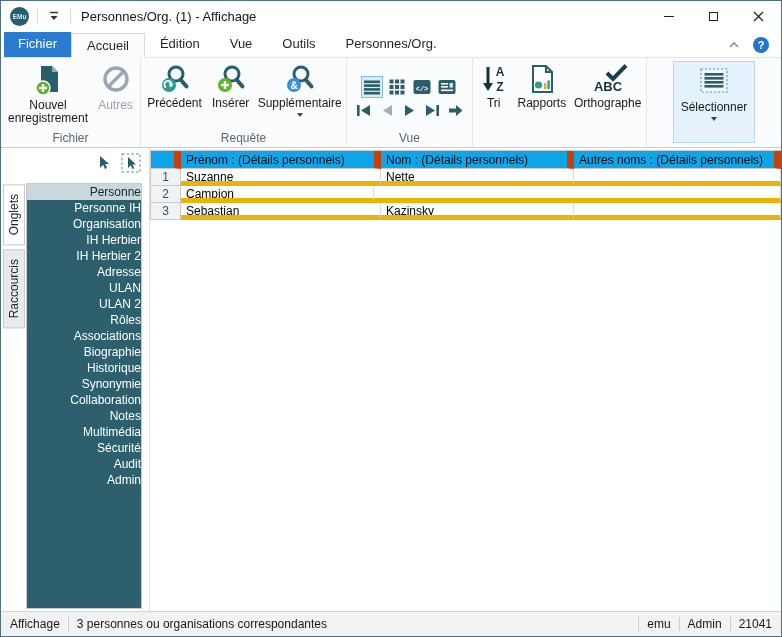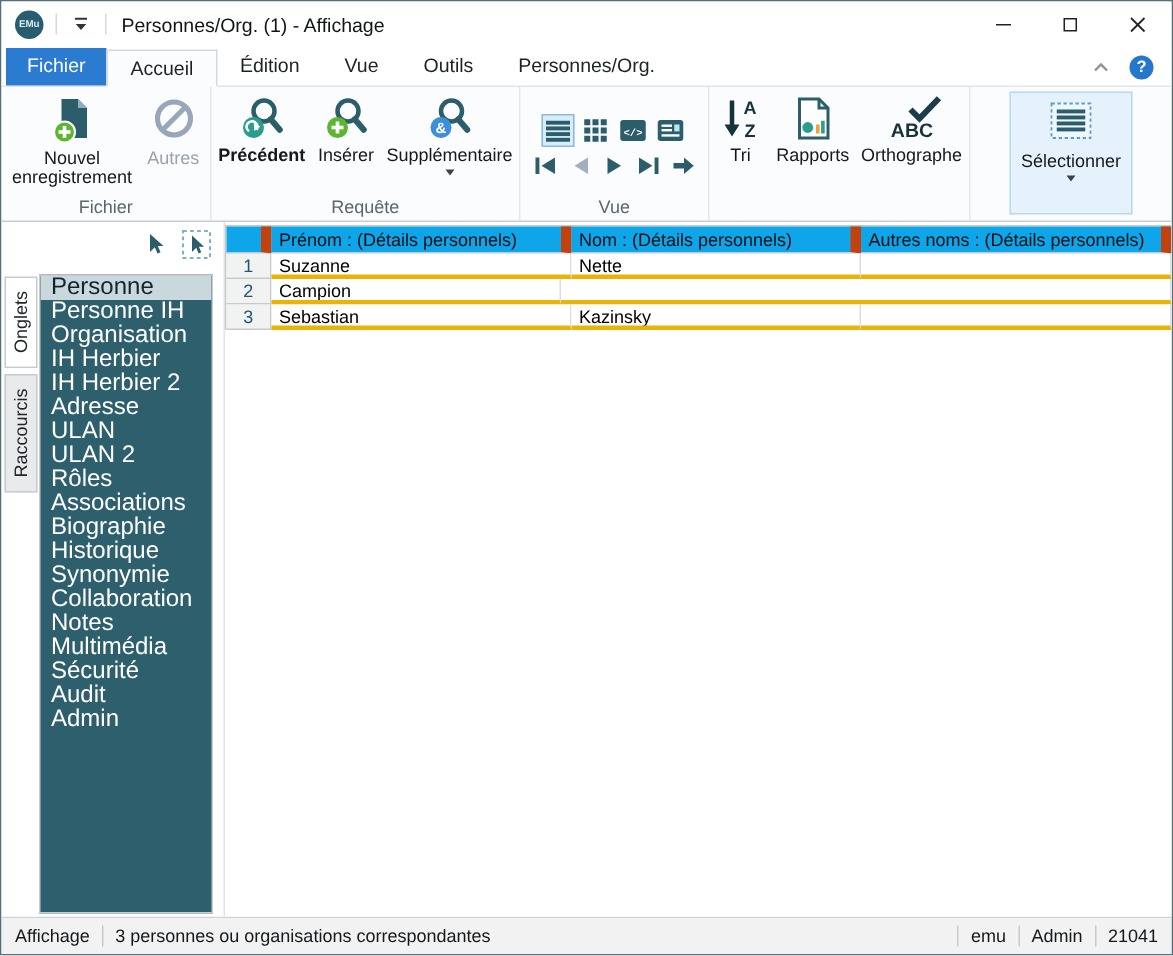--- a/index.html
+++ b/index.html
@@ -49,32 +49,32 @@
   
   .main { flex:1; display:flex; background:#fff; position:relative; overflow:hidden; }
   .side { width:148px; position:relative; flex:0 0 auto; }
   .vtab { position:absolute; left:2px; width:22px; writing-mode:vertical-rl; transform:rotate(180deg);
           font-size:12px; color:#20262b; display:flex; align-items:center; justify-content:center;
           border:1px solid #c6cbd0; background:#e8eaec; padding:9px 0; }
   .vtab.active { background:#fff; }
   .cursor-btns { position:absolute; top:5px; right:8px; display:flex; gap:7px; }
   .cbtn { width:20px; height:20px; display:flex; align-items:center; justify-content:center; }
   .panel { position:absolute; left:25px; top:35px; width:116px; bottom:2px; background:#2e5f6d; border:1px solid #c6cbd0; overflow:hidden; }
-  .nav-item { height:16px; line-height:16px; font-size:16px; color:#fff; padding-left:7px; white-space:nowrap; }
+  .nav-item { height:16px; line-height:16px; font-size:12px; color:#fff; padding-left:7px; white-space:nowrap;text-align:right; }
   .nav-item.selected { background:#c9d8dd; color:#14242b; }
 
   .content { flex:1; overflow:hidden; background:#fff; border-left:1px solid #e0e3e6; }
   .grid { border-top:1px solid #c9c9c9; border-left:1px solid #c9c9c9; margin-top:2px; }
   .g-row { display:flex; }
   .c0 { width:30px; flex:0 0 auto; }
   .c1 { width:200px; flex:0 0 auto; }
   .c2 { width:193px; flex:0 0 auto; }
   .c3 { flex:1; }
   .g-cell { font-size:12px; color:#000; height:17px; line-height:16px; padding:0 5px;
-            border-right:1px solid #dcdcdc; border-bottom:3px solid #eab308; background:#fff; overflow:hidden; white-space:nowrap; }
+            border-right:1px solid #dcdcdc; border-bottom:5px solid #eab308; background:#fff; overflow:hidden; white-space:nowrap; }
   .g-hcell { background:#0ea5e9; border-right:7px solid #c2410c; border-bottom:1px solid #c9c9c9;
              height:18px; line-height:18px; color:#0c0e10; }
   .g-num { background:#f1f2f2; border-right:1px solid #c9c9c9; border-bottom:1px solid #c9c9c9;
            text-align:center; color:#23556e; padding:0; }
 
   
   .statusbar { height:25px; background:#f2f2f2; border-top:1px solid #cfd3d6; display:flex; align-items:center;
                font-size:12px; color:#14191d; flex:0 0 auto; }
   .vsep { width:1px; height:14px; background:#c6cacd; margin:0 8px; flex:0 0 auto; }
   .sb-left { display:flex; align-items:center; padding-left:9px; }
@@ -147,21 +147,21 @@
             <line x1="23.5" y1="7.5" x2="8.5" y2="22.5" stroke="#97a6b8" stroke-width="3.4"></line>
           </svg>
           <div class="lbl">Autres</div>
         </div>
       </div>
       <div class="rgroup-label">Fichier</div>
     </div>
 
     <div class="rgroup" style="width:206px;">
       <div class="gcontent">
-        <div class="btn-lg" style="width:64px;font-weight:bold;">
+        <div class="btn-lg" style="width:64px;">
           <svg width="30" height="30" viewBox="0 0 30 30">
             <circle cx="16" cy="10" r="7" fill="none" stroke="#2c5d6b" stroke-width="3"></circle>
             <line x1="20.5" y1="15.5" x2="26.5" y2="22.5" stroke="#2c5d6b" stroke-width="4" stroke-linecap="round"></line>
             <circle cx="9" cy="21" r="7" fill="#2a9d8f"></circle>
             <path d="M 6 23.5 A 3.6 3.6 0 1 1 11 22.5" fill="none" stroke="#fff" stroke-width="1.8"></path>
             <polygon points="9.2,18.2 13.6,20.4 9.6,23.4" fill="#fff"></polygon>
           </svg>
           <div class="lbl">Précédent</div>
         </div>
         <div class="btn-lg" style="width:50px;">

